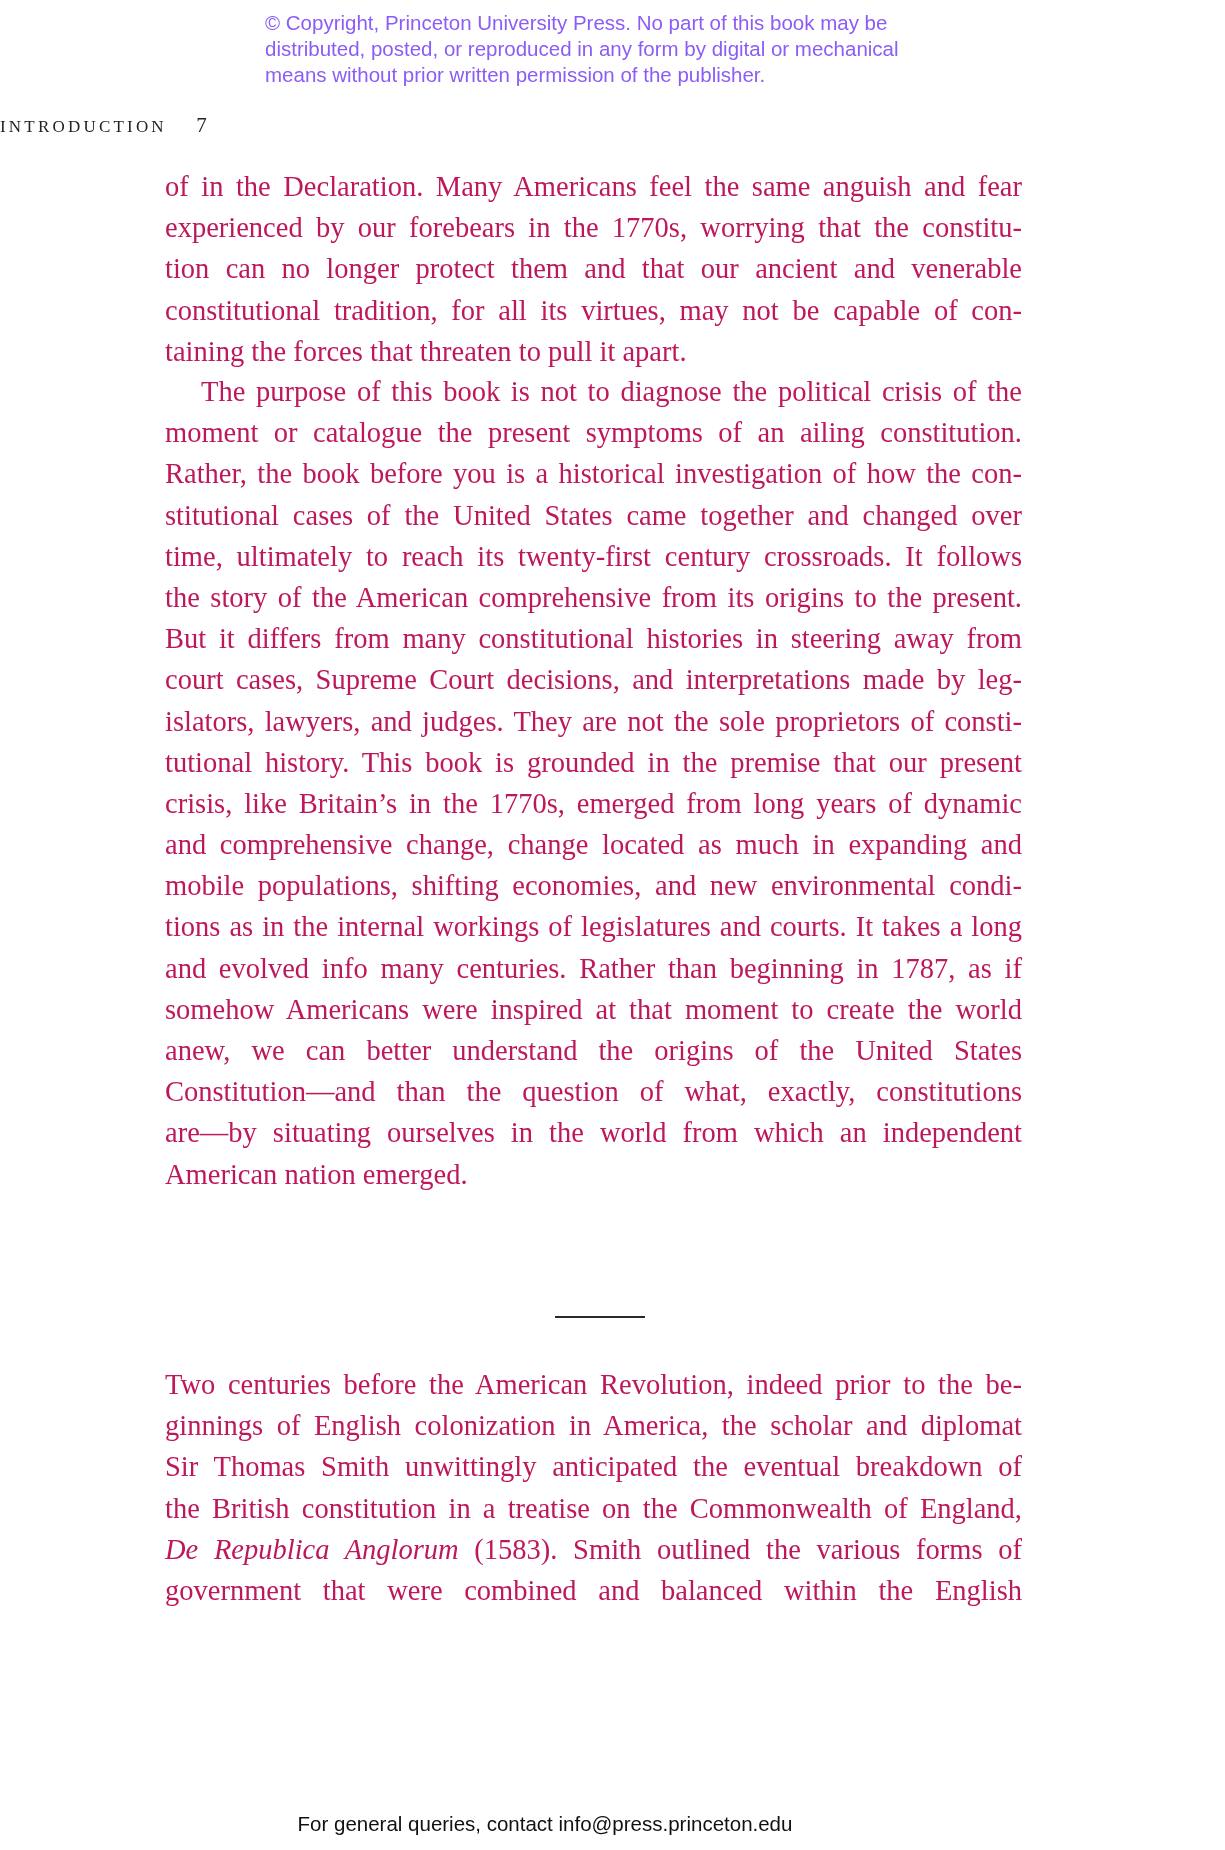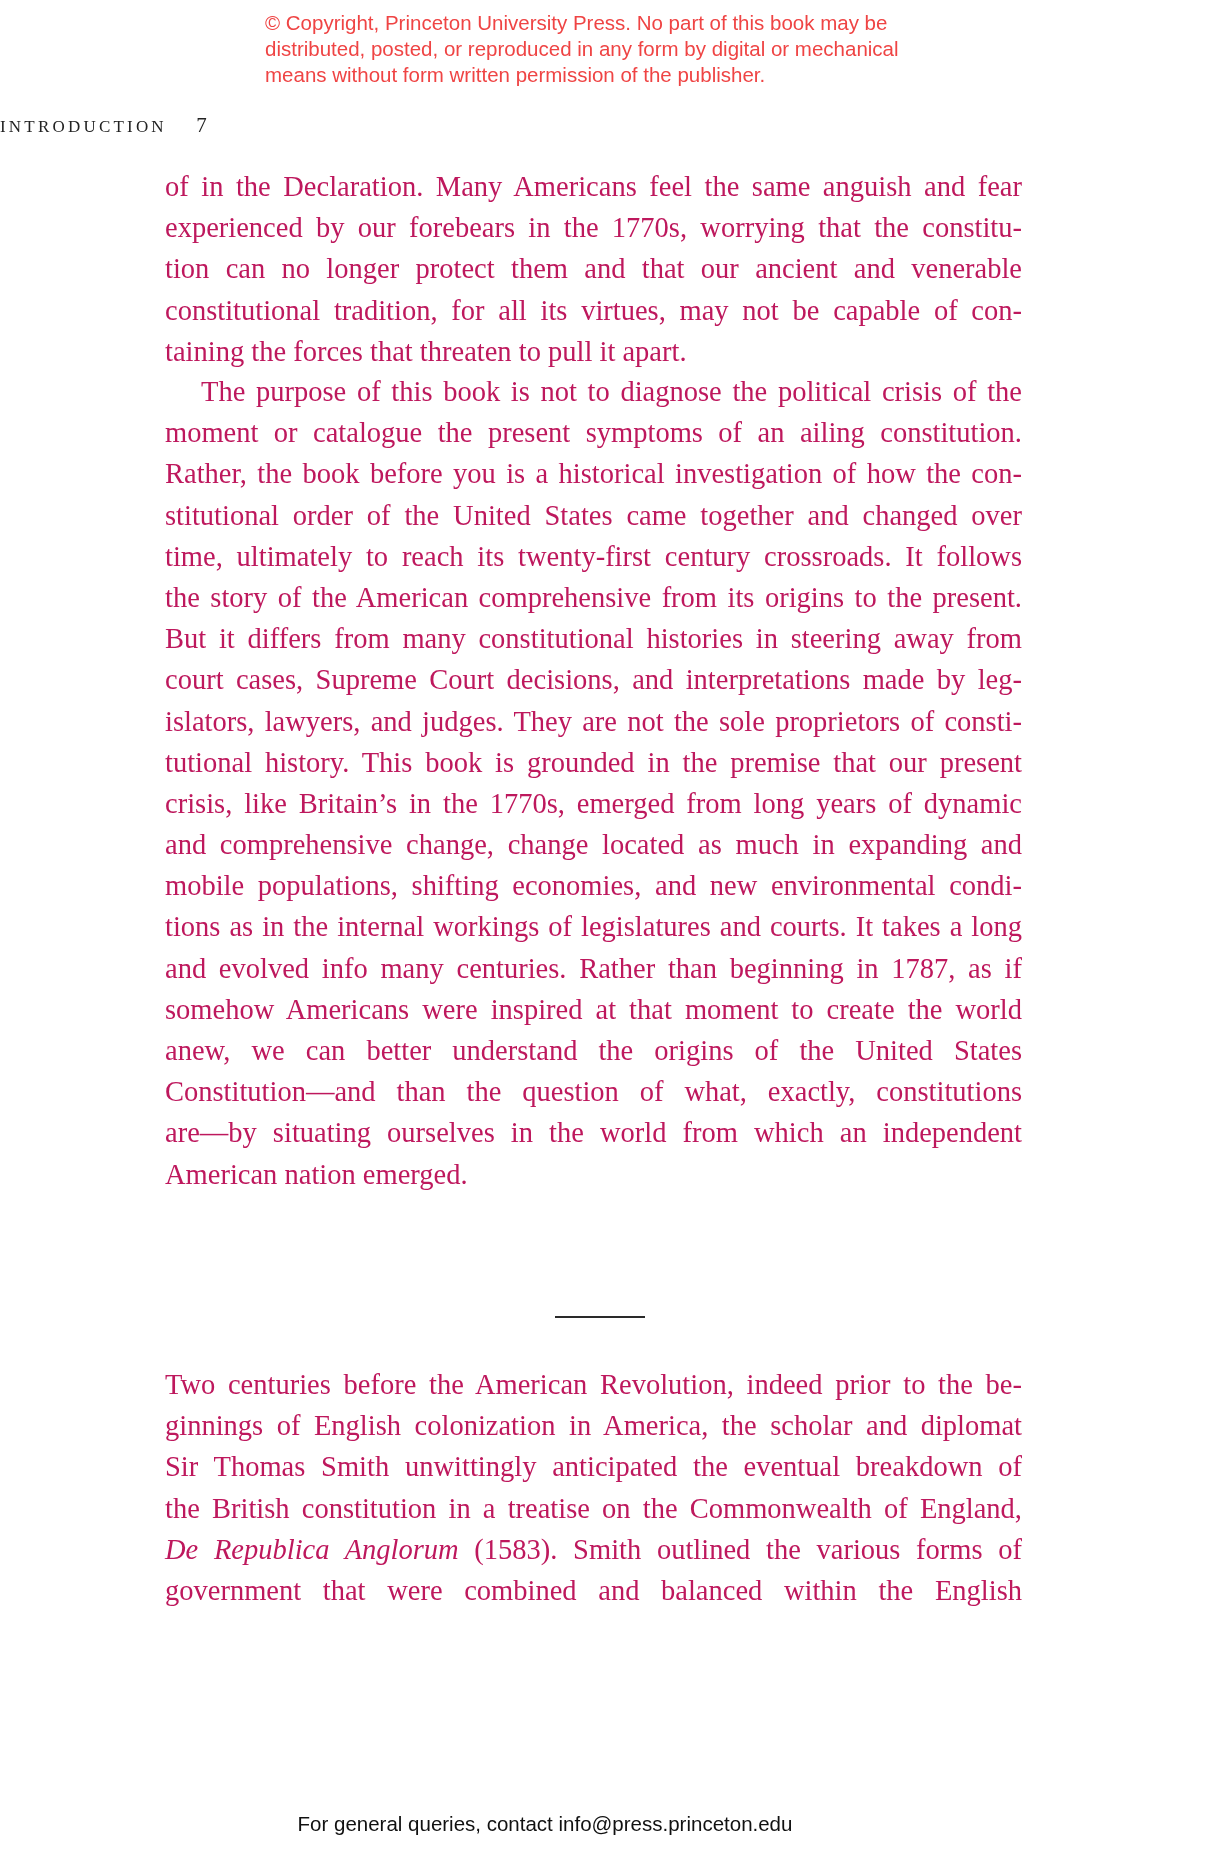--- a/index.html
+++ b/index.html
@@ -15,21 +15,21 @@
     color: #1e1e1e;
   }
   .copyright {
     position: absolute;
     left: 265px;
     top: 10px;
     width: 720px;
     font-family: "Liberation Sans", sans-serif;
     font-size: 20.5px;
     line-height: 26px;
-    color: #ef4444;
+    color: #8b5cf6;
   }
   .copyright .cline { display: block; white-space: nowrap; }
   .running-head {
     position: absolute;
     top: 113px;
     left: 0;
     width: 1225px;
     font-family: "Liberation Serif", serif;
     font-size: 17px;
     letter-spacing: 3.2px;
@@ -83,41 +83,41 @@
     font-size: 20.5px;
     color: #111111;
   }
 </style>
 </head>
 <body>
 
 <div class="copyright">
   <span class="cline">© Copyright, Princeton University Press. No part of this book may be</span>
   <span class="cline">distributed, posted, or reproduced in any form by digital or mechanical</span>
-  <span class="cline">means without form written permission of the publisher.</span>
+  <span class="cline">means without prior written permission of the publisher.</span>
 </div>
 
 <div class="running-head">
   <span class="title">INTRODUCTION</span>
   <span class="pageno">7</span>
 </div>
 
 <div class="body-text para1">
   <span class="line">of in the Declaration. Many Americans feel the same anguish and fear</span>
   <span class="line">experienced by our forebears in the 1770s, worrying that the constitu-</span>
   <span class="line">tion can no longer protect them and that our ancient and venerable</span>
   <span class="line">constitutional tradition, for all its virtues, may not be capable of con-</span>
   <span class="line last">taining the forces that threaten to pull it apart.</span>
 </div>
 
 <div class="body-text para2">
   <span class="line indent">The purpose of this book is not to diagnose the political crisis of the</span>
   <span class="line">moment or catalogue the present symptoms of an ailing constitution.</span>
   <span class="line">Rather, the book before you is a historical investigation of how the con-</span>
-  <span class="line">stitutional order of the United States came together and changed over</span>
+  <span class="line">stitutional cases of the United States came together and changed over</span>
   <span class="line">time, ultimately to reach its twenty-first century crossroads. It follows</span>
   <span class="line">the story of the American comprehensive from its origins to the present.</span>
   <span class="line">But it differs from many constitutional histories in steering away from</span>
   <span class="line">court cases, Supreme Court decisions, and interpretations made by leg-</span>
   <span class="line">islators, lawyers, and judges. They are not the sole proprietors of consti-</span>
   <span class="line">tutional history. This book is grounded in the premise that our present</span>
   <span class="line">crisis, like Britain’s in the 1770s, emerged from long years of dynamic</span>
   <span class="line">and comprehensive change, change located as much in expanding and</span>
   <span class="line">mobile populations, shifting economies, and new environmental condi-</span>
   <span class="line">tions as in the internal workings of legislatures and courts. It takes a long</span>

